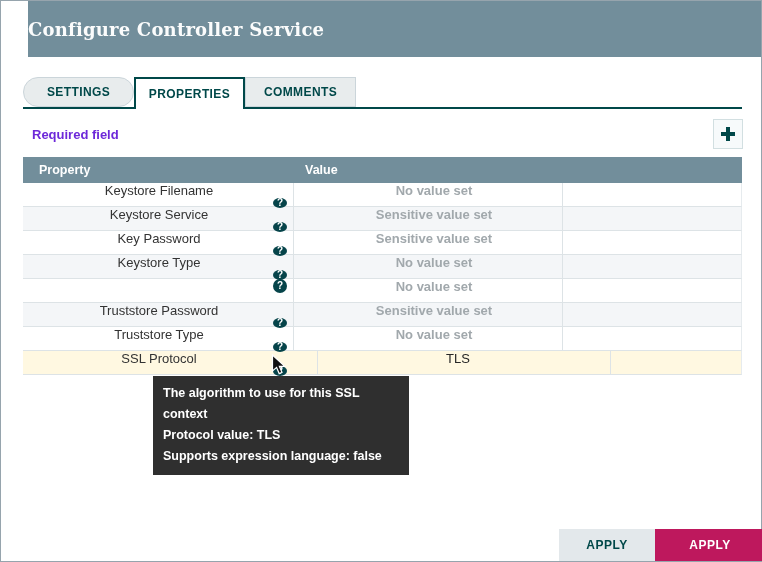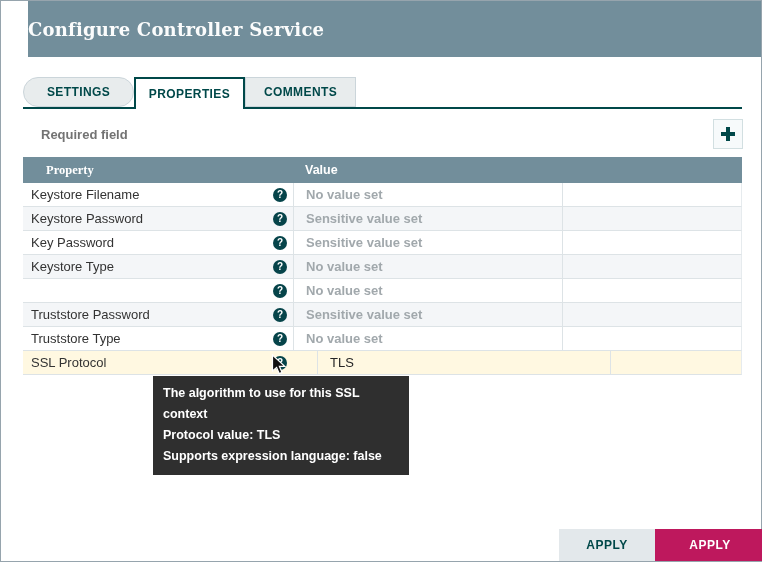--- a/index.html
+++ b/index.html
@@ -34,44 +34,44 @@
   }
   .tab.t-settings   { left: 22px; border-radius: 15px; }
   .tab.t-properties { left: 133px; }
   .tab.t-comments   { left: 244px; }
   .tab.active {
     background: #ffffff; border: 2px solid #004849; border-bottom: none;
     height: 32px; z-index: 3;
   }
   
   .required-field {
-    position: absolute; left: 40px; top: 126px;
-    font-size: 13px; font-weight: bold; color: #737373;
+    position: absolute; left: 31px; top: 126px;
+    font-size: 13px; font-weight: bold; color: #6d28d9;
   }
   .add-btn {
     position: absolute; left: 712px; top: 118px; width: 30px; height: 30px;
     background: #f7fafb; border: 1px solid #d2dfe1; padding: 0; cursor: pointer;
     display: flex; align-items: center; justify-content: center;
   }
   
   .ptable { position: absolute; left: 22px; top: 156px; width: 719px; }
   .thead {
     display: flex; height: 26px; background: #728e9b; align-items: center;
     color: #ffffff; font-size: 12.5px; font-weight: bold;
   }
-  .th-prop { width: 270px; padding-left: 23px; font-family: Liberation Serif, serif; }
+  .th-prop { width: 270px; padding-left: 16px; }
   .th-val  { flex: 1; padding-left: 12px; }
   .trow {
     display: flex; height: 24px; background: #ffffff;
     border-bottom: 1px solid #dde3e6; border-right: 1px solid #e6ebee;
     font-size: 13px; color: #333333;
   }
   .trow.alt { background: #f4f6f8; }
   .trow.hl  { background: #fff8e1; gap: 24px; }
-  .td { display: flex; align-items: center; height: 100%; }
+  .td { display: flex; align-items: center; height: 100%; flex-direction: column; }
   .td.prop { width: 270px; padding-left: 8px; padding-right: 6px; }
   .td.val  { width: 269px; padding-left: 12px; border-left: 1px solid #dde3e6; color: #262626; cursor: pointer; }
   .td.val.unset { color: #a1a8ac; font-weight: bold; }
   .td.act  { flex: 1; border-left: 1px solid #dde3e6; }
   .pname { white-space: nowrap; }
   .help {
     margin-left: auto; width: 14px; height: 14px; border-radius: 50%;
     background: #06444a; color: #ffffff; font-size: 10px; font-weight: bold;
     display: flex; align-items: center; justify-content: center; cursor: pointer;
     line-height: 1;
@@ -125,21 +125,21 @@
         <div class="trow">
           <div class="td prop">
             <span class="pname">Keystore Filename</span>
             <span class="help">?</span>
           </div>
           <div class="td val unset">No value set</div>
           <div class="td act"></div>
         </div>
         <div class="trow alt">
           <div class="td prop">
-            <span class="pname">Keystore Password</span>
+            <span class="pname">Keystore Service</span>
             <span class="help">?</span>
           </div>
           <div class="td val unset">Sensitive value set</div>
           <div class="td act"></div>
         </div>
         <div class="trow">
           <div class="td prop">
             <span class="pname">Key Password</span>
             <span class="help">?</span>
           </div>

